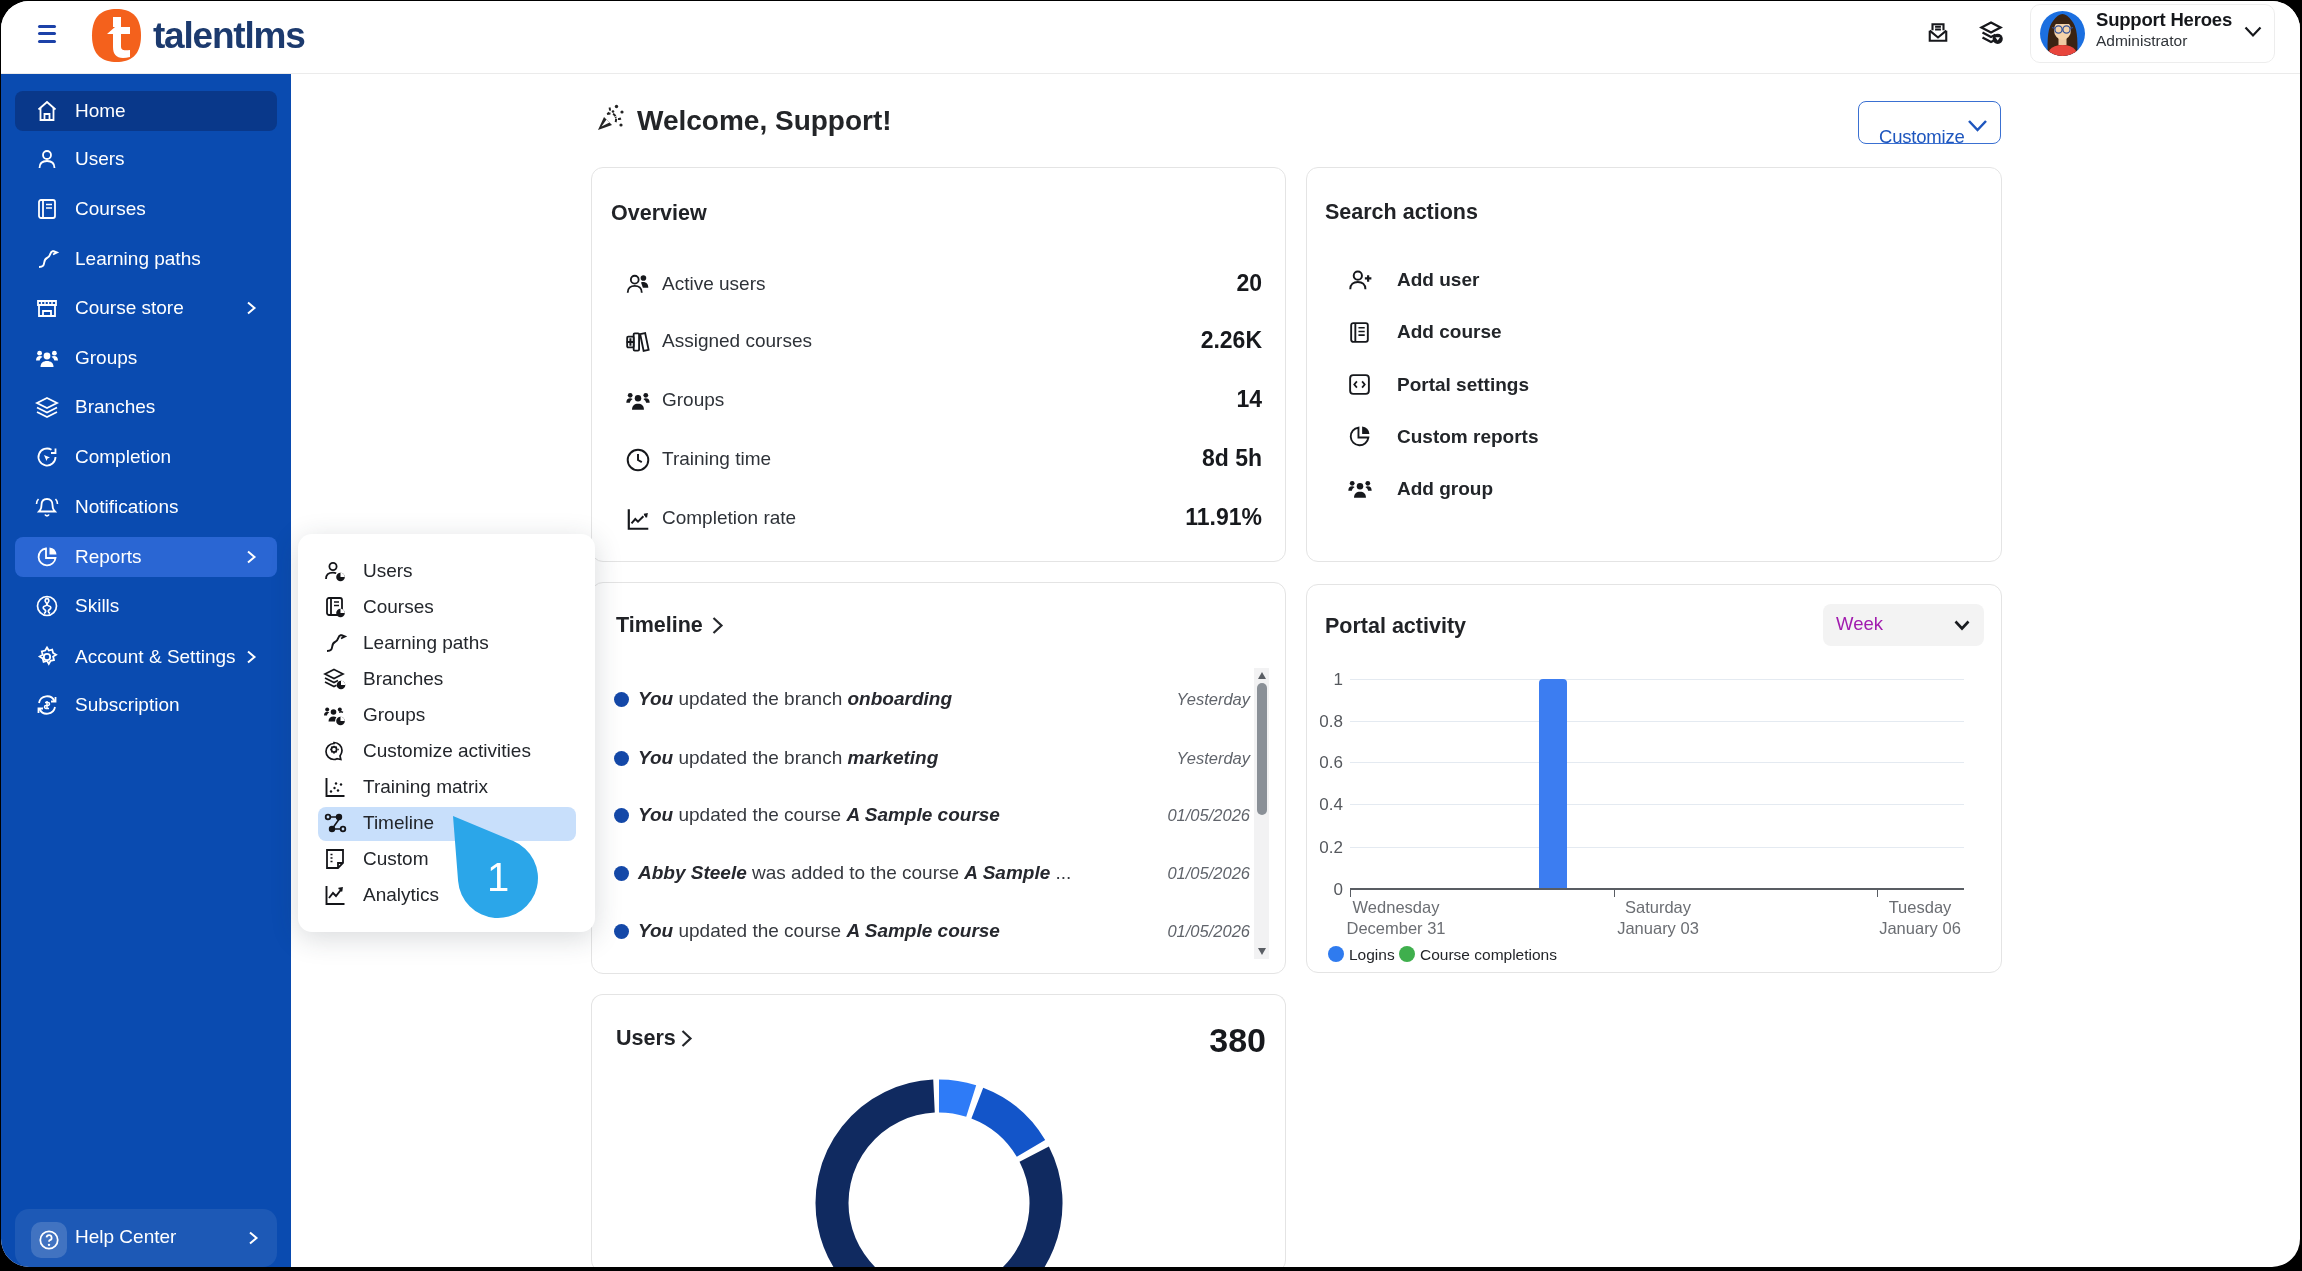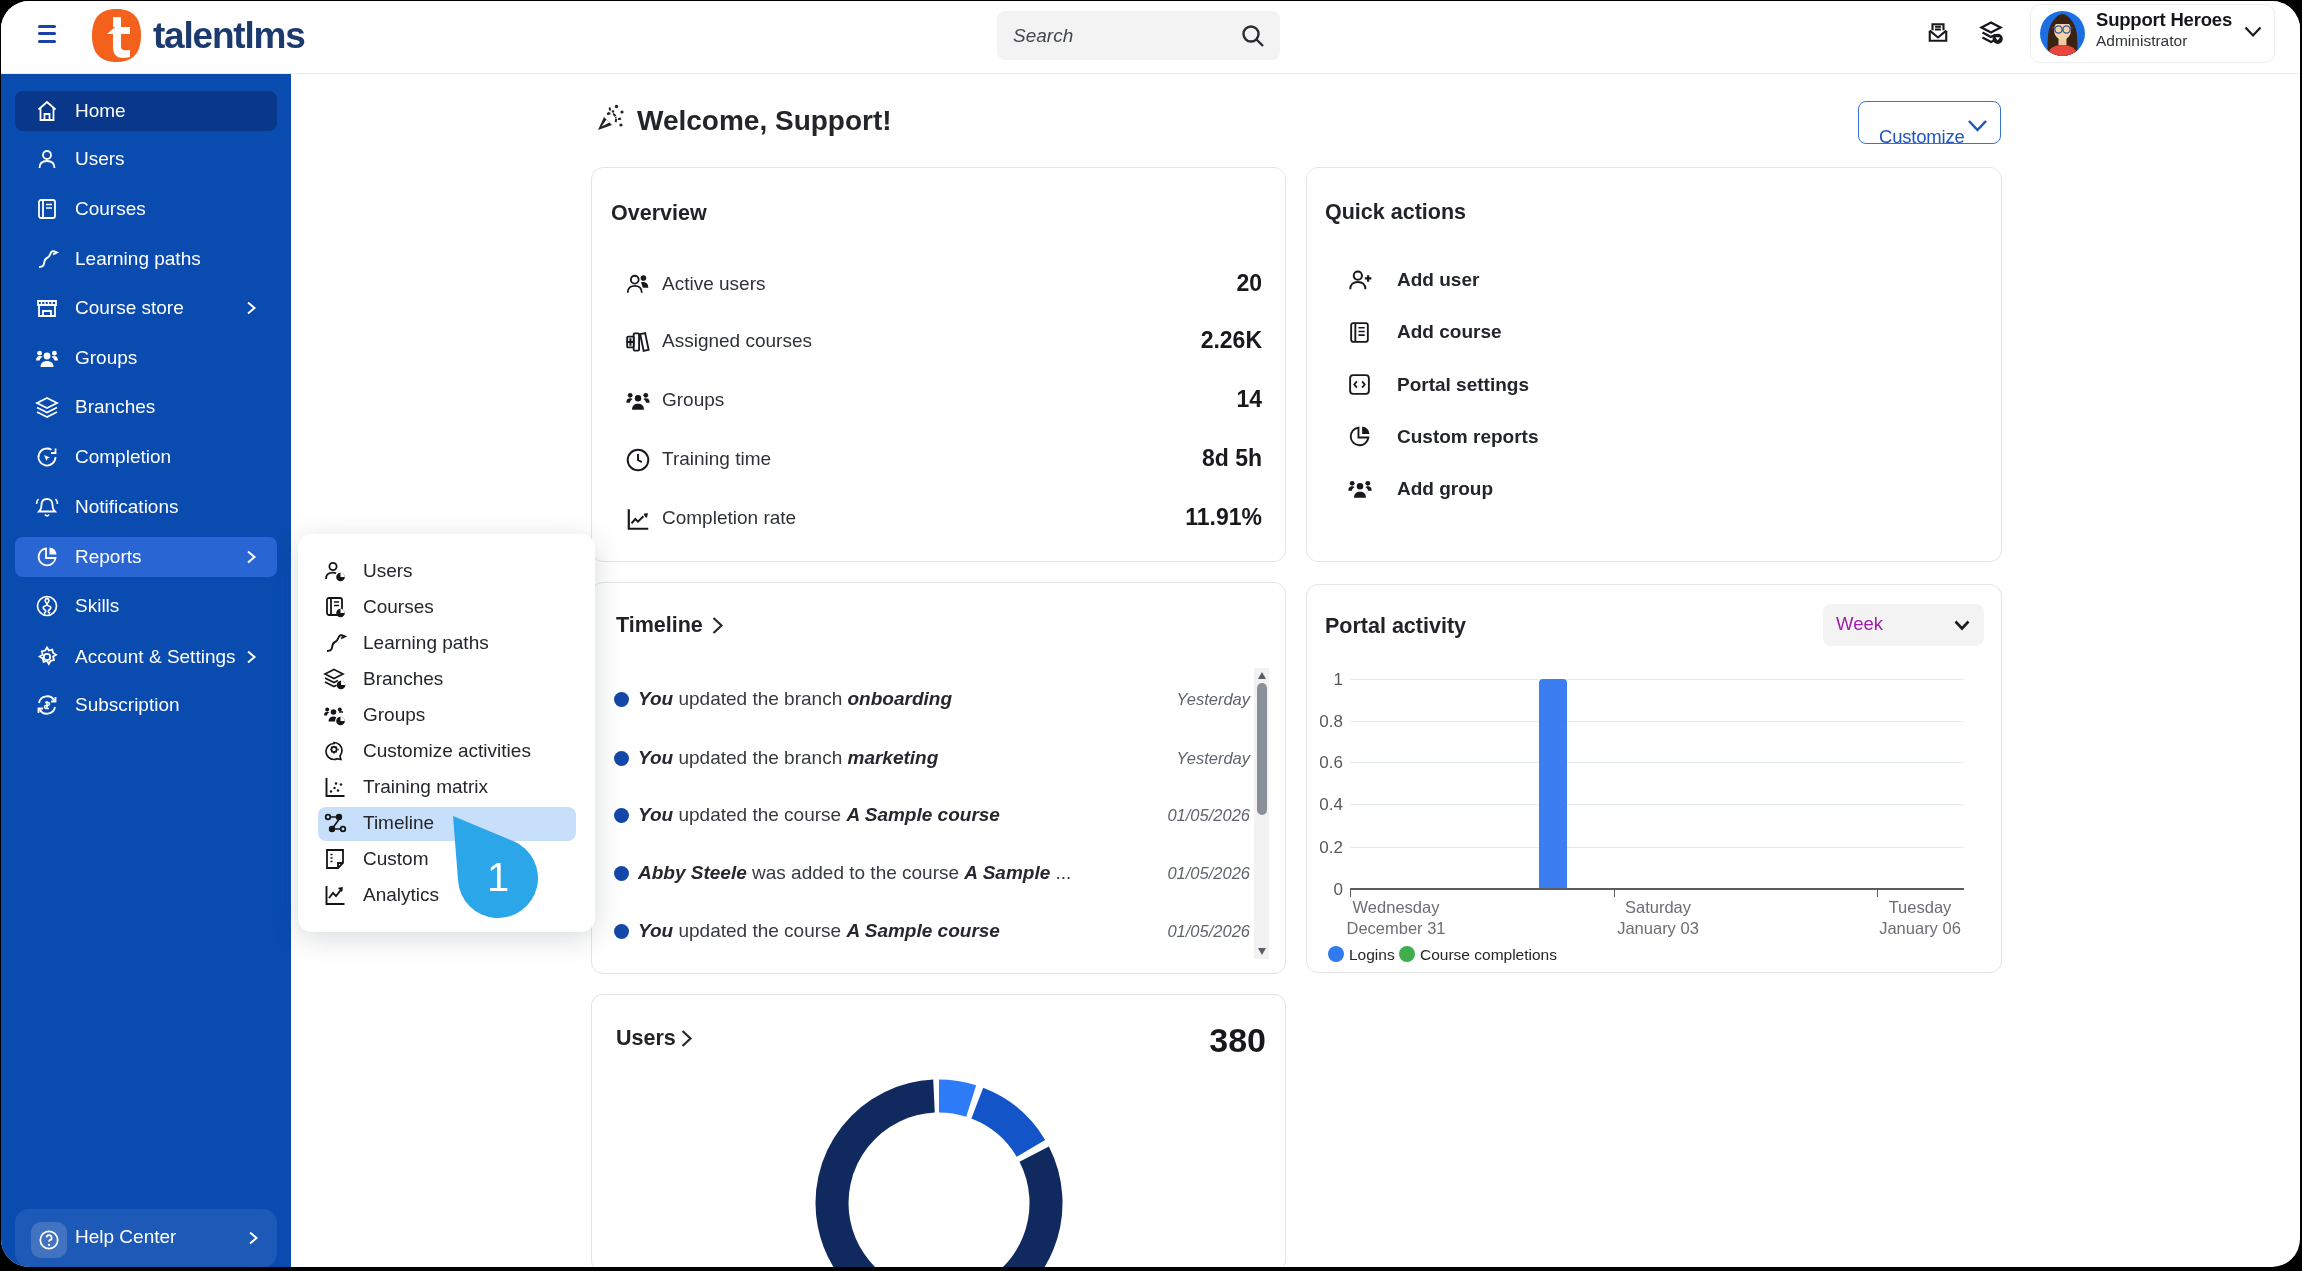--- a/index.html
+++ b/index.html
@@ -183,27 +183,20 @@
     <div class="abs burger" style="left:37px;top:24px;">
         <span></span>
         <span></span>
         <span></span>
       </div>
     <svg class="abs" style="left:90px;top:7px;" width="51" height="55" viewBox="0 0 51 55">
       <path d="M25.5 1 C39 1 50 7 50 27.5 C50 48 39 54 25.5 54 C12 54 1 48 1 27.5 C1 7 12 1 25.5 1 Z" fill="#f4611c"></path>
       <path d="M22 9 h8 v10 h9 v7 h-9 v12 c0 4 2 5 9 4 v7 c-12 3 -17 -1 -17 -10 v-13 h-6 l8 -7 h-2 Z" fill="#fff"></path>
     </svg>
     <div class="abs logotext" style="left:152px;top:14px;">talentlms</div>
-    <div class="search">
-      <div class="ph">Search</div>
-      <svg class="abs" style="right:14px;top:12px;" width="26" height="26" viewBox="0 0 26 26" fill="none" stroke="#2a2c30" stroke-width="2.4">
-          <circle cx="11" cy="11" r="7.5"></circle>
-          <path d="M16.5 16.5 L23 23"></path>
-        </svg>
-    </div>
     <svg class="abs" style="left:1926px;top:20px;" width="22" height="22" viewBox="0 0 24 24" fill="none" stroke="#17181c" stroke-width="2.3">
         <path d="M6 10 V3.5 h12 V10"></path>
         <path d="M8.8 6.2 h6.4 M8.8 9.3 h6.4" stroke-width="2.1"></path>
         <path d="M3 10.5 V21.5 h18 V10.5"></path>
         <path d="M3 10.5 l9 7.5 9-7.5"></path>
       </svg>
     <svg class="abs" style="left:1978px;top:19px;" width="24" height="25" viewBox="0 0 24 25" fill="none" stroke="#17181c" stroke-width="2.3">
         <path d="M12 2.5 L21.5 7.5 12 12.5 2.5 7.5 Z"></path>
         <path d="M3.5 12.5 l8.5 4.5 4.5-2.3"></path>
         <path d="M3.5 17.5 l8.5 4.5 2.5-1.3"></path>
@@ -296,21 +289,21 @@
     <svg class="abs" style="left:33px;top:338px;" width="26" height="26" viewBox="0 0 24 24" fill="none" stroke="#16181c" stroke-width="1.8">
         <path d="M3.5 3 V21 H21.5" stroke-width="2"></path>
         <path d="M6 16 l3.5-4 2.5 2.5 L17 9.5"></path>
         <path d="M17.5 8 l2.5-.5 -.5 3" fill="#16181c"></path>
       </svg>
     <div class="abs row-lbl" style="left:70px;top:339px;">Completion rate</div>
     <div class="abs row-val" style="right:23px;top:336px;">11.91%</div>
   </div>
 
   <div class="card" style="left:1305px;top:166px;width:696px;height:395px;">
-    <div class="ctitle" style="left:18px;top:32px;">Quick actions</div>
+    <div class="ctitle" style="left:18px;top:32px;">Search actions</div>
     <svg class="abs" style="left:40px;top:99px;" width="26" height="26" viewBox="0 0 24 24" fill="none" stroke="#16181c" stroke-width="1.8">
         <circle cx="10" cy="8" r="3.8"></circle>
         <path d="M3 20.5 c0-4.4 3-6.6 7-6.6 s7 2.2 7 6.6"></path>
         <path d="M19.5 7.5 v6 M16.5 10.5 h6" stroke-width="2"></path>
       </svg>
     <div class="abs qrow-lbl" style="left:90px;top:101px;">Add user</div>
     <svg class="abs" style="left:40px;top:152px;" width="25" height="25" viewBox="0 0 24 24" fill="none" stroke="#16181c" stroke-width="1.8">
         <rect x="4" y="3" width="16" height="18" rx="2"></rect>
         <path d="M8 3 v18"></path>
         <path d="M11 7.5 h6 M11 11 h6 M11 14.5 h6" stroke-width="1.5"></path>

